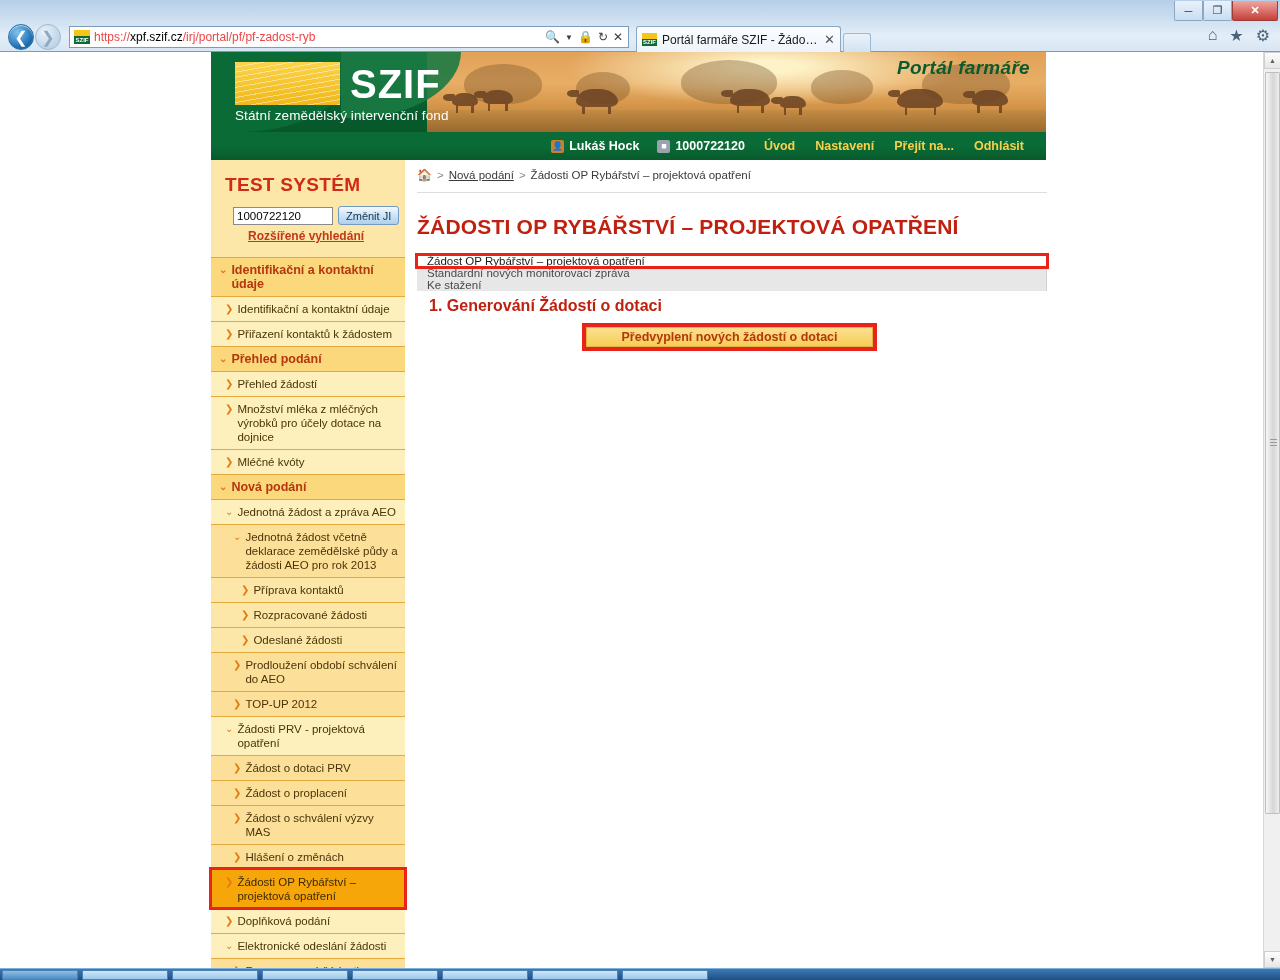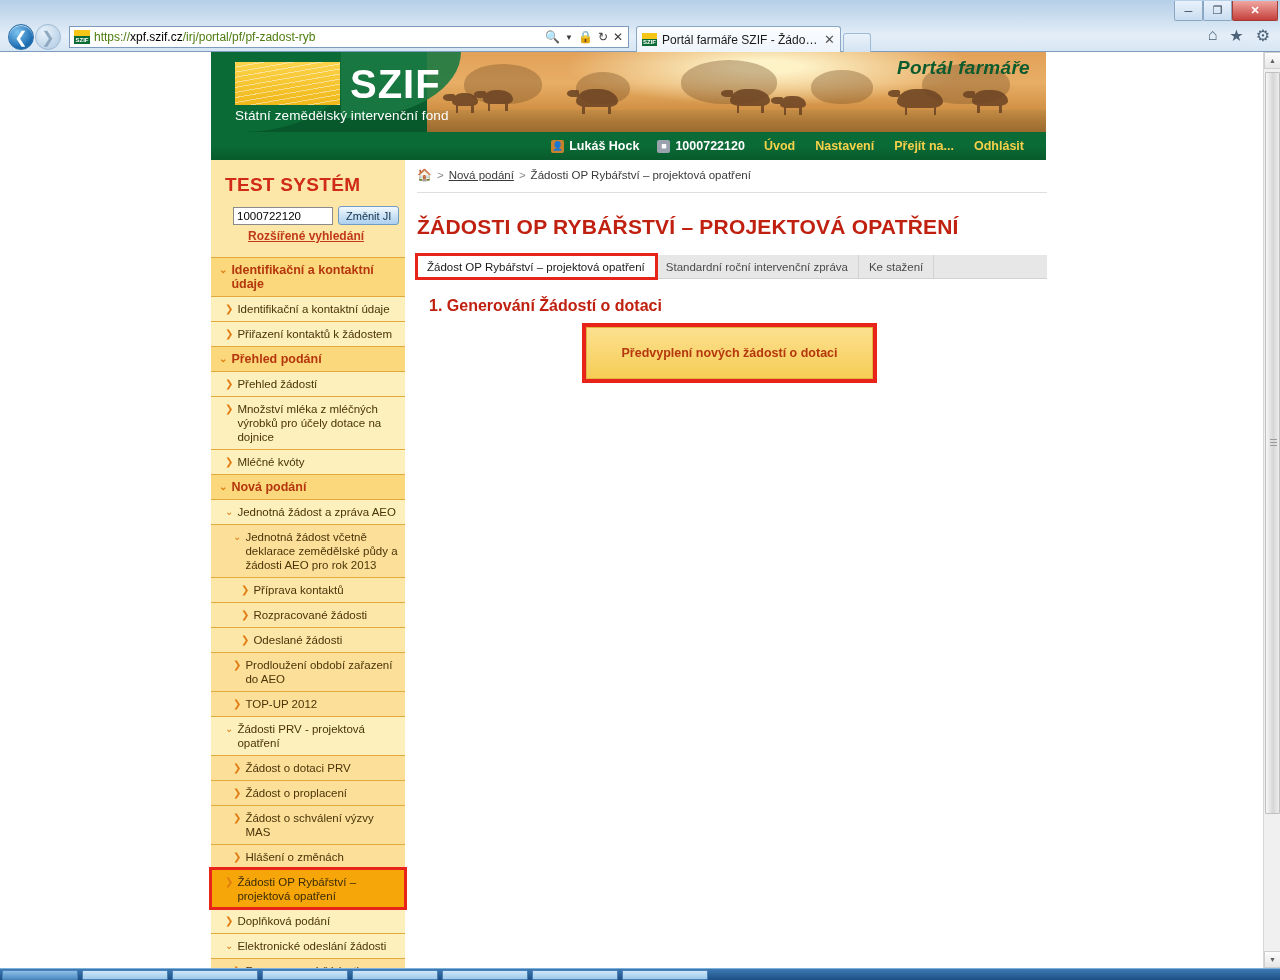--- a/index.html
+++ b/index.html
@@ -67,21 +67,21 @@
     width: 16px; height: 14px; flex: 0 0 auto; margin: 0 4px 0 2px;
     background: linear-gradient(to bottom, #f5c518 0 45%, #0a6b36 45% 100%);
     font-size: 6px; color: #fff; font-weight: bold;
     display: flex; align-items: flex-end; justify-content: center;
     line-height: 8px;
   }
   #url-text {
     flex: 1 1 auto; font-size: 12px; color: #000;
     white-space: nowrap; overflow: hidden;
   }
-  #url-text .dim { color: #4d7c0f; }
+  #url-text .dim { color: #ef4444; }
   #addr-icons { display: flex; align-items: center; gap: 5px; padding-right: 3px; color:#3a3a3a; font-size: 12px; }
 
   
   #tab-strip {
     position: absolute; left: 636px; top: 22px; width: 360px; height: 30px;
     display: flex; align-items: flex-end;
   }
   #browser-tab {
     height: 26px; max-width: 205px;
     background: linear-gradient(to bottom, #fcfdff, #eef4fb);
@@ -303,21 +303,21 @@
   #breadcrumb .sep { color: #8a8a8a; }
   #breadcrumb .cur { color: #3a3a3a; }
 
   #page-title {
     font-size: 21px; font-weight: bold; color: #c0200f;
     letter-spacing: .2px; margin: 22px 0 16px 0;
   }
 
   #tabs {
     display: flex; align-items: stretch; height: 24px;
-    background: #e7e7e7; border-bottom: 1px solid #d2d2d2;
+    background: #e7e7e7; border-bottom: 1px solid #d2d2d2; flex-direction: column;
   }
   .content-tab {
     display: flex; align-items: center; padding: 0 10px;
     font-size: 11.5px; color: #4a4a4a;
     background: #e7e7e7; border-right: 1px solid #d2d2d2;
     white-space: nowrap;
   }
   .content-tab.selected {
     background: #ffffff; color: #1a1a1a;
     outline: 3px solid #e8231a; outline-offset: -1px;
@@ -330,21 +330,21 @@
   }
   #action-wrap {
     margin-left: 165px;
     border: 4px solid #e8231a;
     width: 295px;
   }
   #action-button {
     display: block; width: 100%;
     background: linear-gradient(to bottom, #fbe08f, #f6cd55);
     border: 1px solid #e3b441;
-    padding: 18px 0;
+    padding: 2px 0;
     font-size: 12.5px; font-weight: bold; color: #b4370e;
     text-align: center;
     font-family: "Liberation Sans", sans-serif;
   }
 
   
   #taskbar {
     position: absolute; left: 0; top: 968px; width: 1280px; height: 12px;
     background: linear-gradient(to bottom, #3e7ab4, #1d4f85);
     border-top: 1px solid #7fb1dd;
@@ -519,21 +519,21 @@
         <div class="menu-item lvl-3">
           <span class="arrow">❯</span>
           <span class="label">Rozpracované žádosti</span>
         </div>
         <div class="menu-item lvl-3">
           <span class="arrow">❯</span>
           <span class="label">Odeslané žádosti</span>
         </div>
         <div class="menu-item lvl-2">
           <span class="arrow">❯</span>
-          <span class="label">Prodloužení období zařazení do AEO</span>
+          <span class="label">Prodloužení období schválení do AEO</span>
         </div>
         <div class="menu-item lvl-2">
           <span class="arrow">❯</span>
           <span class="label">TOP-UP 2012</span>
         </div>
         <div class="menu-item lvl-1">
           <span class="chev">⌄</span>
           <span class="label">Žádosti PRV - projektová opatření</span>
         </div>
         <div class="menu-item lvl-2">
@@ -580,21 +580,21 @@
       <span class="cur">Žádosti OP Rybářství – projektová opatření</span>
     </div>
 
     <h1 id="page-title">ŽÁDOSTI OP RYBÁŘSTVÍ – PROJEKTOVÁ OPATŘENÍ</h1>
 
     <div id="tabs">
         <div class="content-tab selected">
           <span>Žádost OP Rybářství – projektová opatření</span>
         </div>
         <div class="content-tab">
-          <span>Standardní roční intervenční zpráva</span>
+          <span>Standardní nových monitorovací zpráva</span>
         </div>
         <div class="content-tab">
           <span>Ke stažení</span>
         </div>
       </div>
 
     <div id="section-heading">1. Generování Žádostí o dotaci</div>
 
     <div id="action-wrap">
       <button id="action-button">Předvyplení nových žádostí o dotaci</button>

